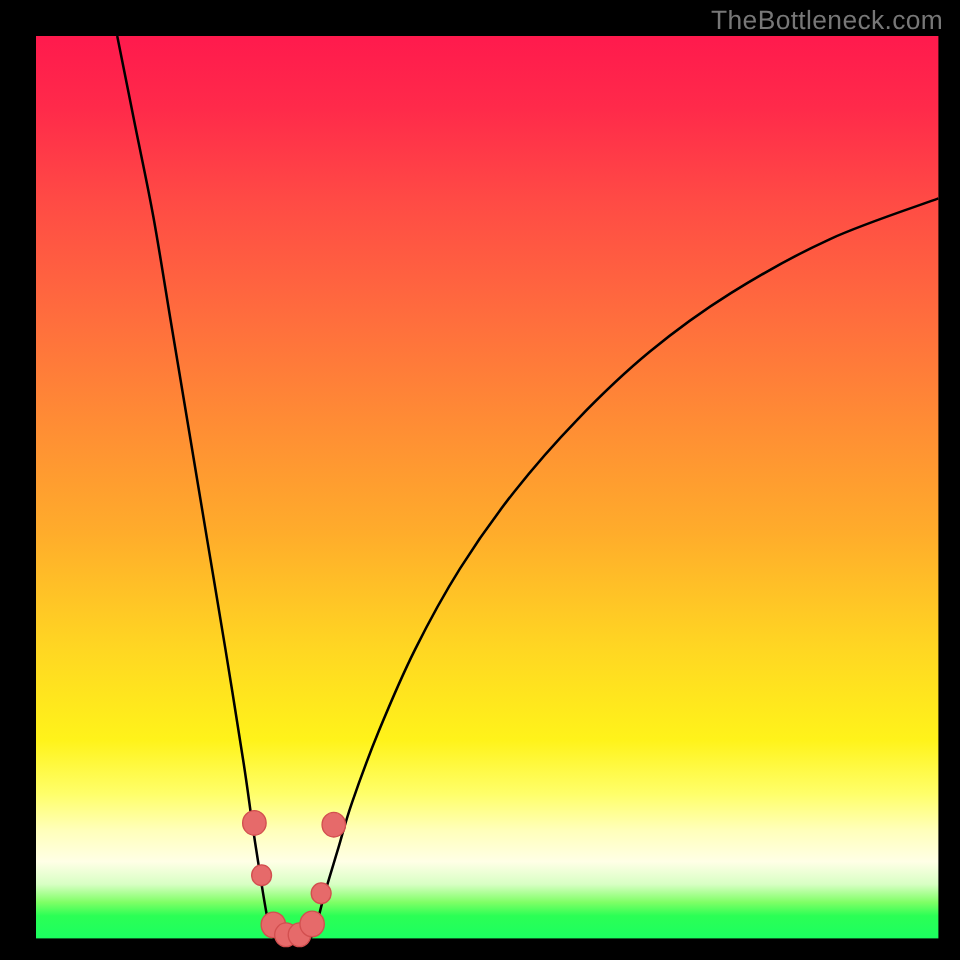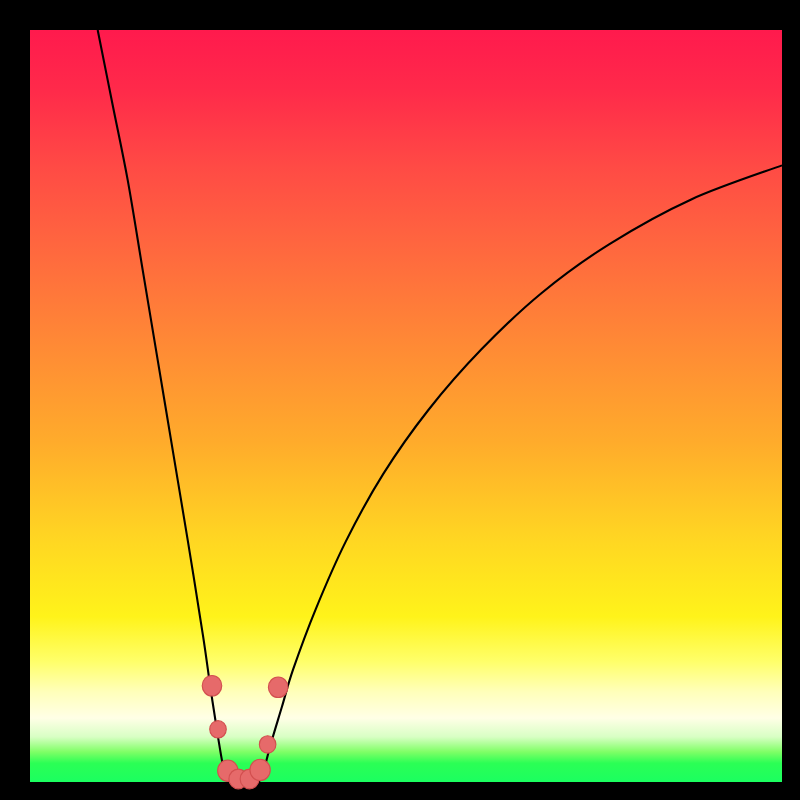--- a/index.html
+++ b/index.html
@@ -73,13 +73,14 @@
           <ellipse cx="25" cy="93" rx="1.1" ry="1.1550000000000002" fill="#e66a6a" stroke="#d24f4f" stroke-width="0.15"></ellipse>
           <ellipse cx="26.3" cy="98.5" rx="1.35" ry="1.4175000000000002" fill="#e66a6a" stroke="#d24f4f" stroke-width="0.15"></ellipse>
           <ellipse cx="27.699999999999996" cy="99.6" rx="1.25" ry="1.3125" fill="#e66a6a" stroke="#d24f4f" stroke-width="0.15"></ellipse>
           <ellipse cx="29.2" cy="99.6" rx="1.25" ry="1.3125" fill="#e66a6a" stroke="#d24f4f" stroke-width="0.15"></ellipse>
           <ellipse cx="30.599999999999998" cy="98.4" rx="1.35" ry="1.4175000000000002" fill="#e66a6a" stroke="#d24f4f" stroke-width="0.15"></ellipse>
           <ellipse cx="31.6" cy="95" rx="1.1" ry="1.1550000000000002" fill="#e66a6a" stroke="#d24f4f" stroke-width="0.15"></ellipse>
           <ellipse cx="33" cy="87.4" rx="1.3" ry="1.3650000000000002" fill="#e66a6a" stroke="#d24f4f" stroke-width="0.15"></ellipse>
         </g>
     </svg>
   </div>
+  <div class="watermark">TheBottleneck.com</div>
 </div>
 
 </body></html>

